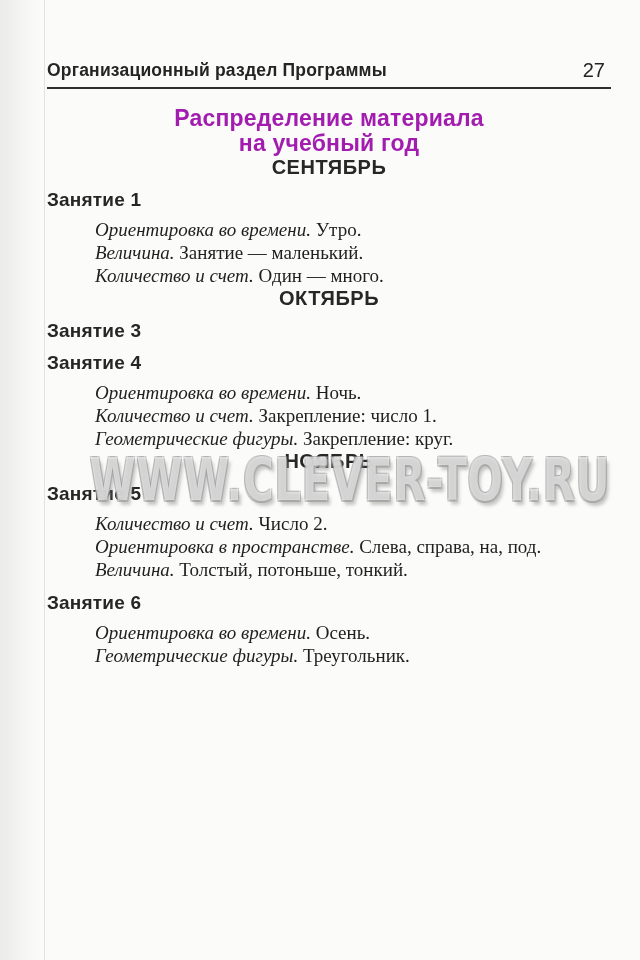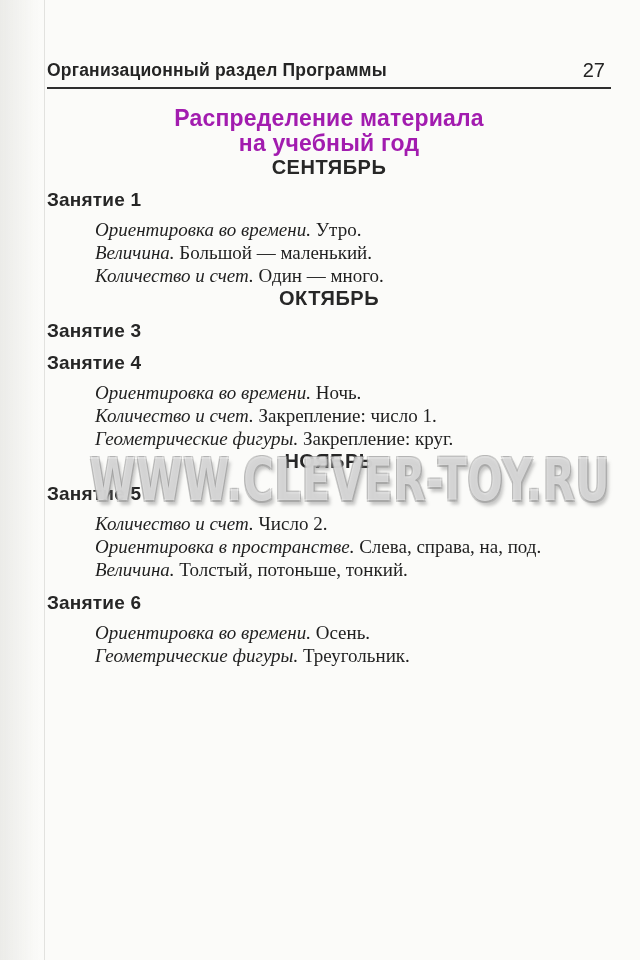--- a/index.html
+++ b/index.html
@@ -131,21 +131,21 @@
       <div>Распределение материала</div>
       <div>на учебный год</div>
     </div>
 
     <div class="month-heading">СЕНТЯБРЬ</div>
 
     <div class="lesson">
       <div class="lesson-title">Занятие 1</div>
       <div class="items">
         <p class="item"><span class="lead">Ориентировка во времени.</span> <span>Утро.</span></p>
-        <p class="item"><span class="lead">Величина.</span> <span>Большой — маленький.</span></p>
+        <p class="item"><span class="lead">Величина.</span> <span>Занятие — маленький.</span></p>
         <p class="item"><span class="lead">Количество и счет.</span> <span>Один — много.</span></p>
       </div>
     </div>
 
 
     <div class="month-heading">ОКТЯБРЬ</div>
 
     <div class="lesson">
       <div class="lesson-title">Занятие 3</div>
     </div>

